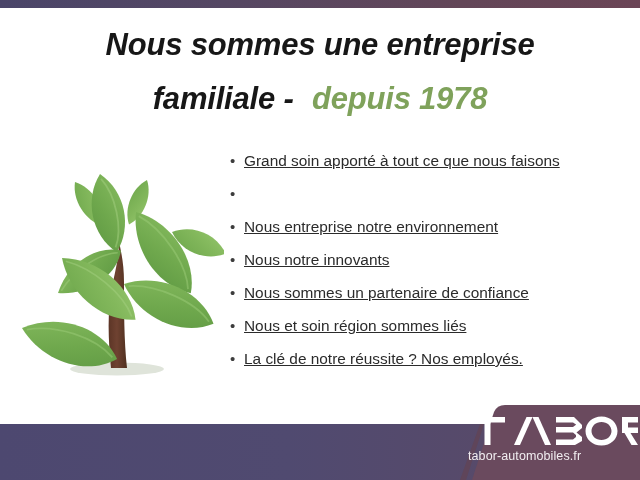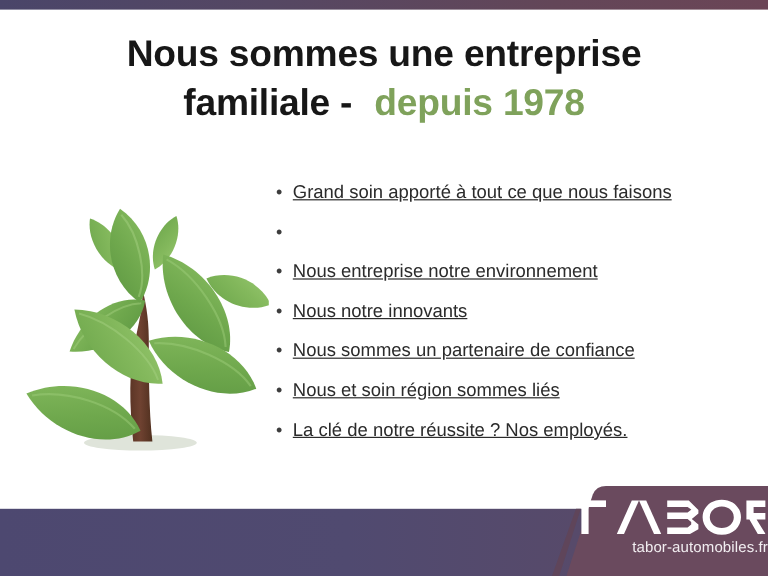--- a/index.html
+++ b/index.html
@@ -42,23 +42,24 @@
     text-align: center;
     line-height: 1.25;
   }
   .title-line {
     display: block;
     font-size: 31px;
     font-weight: bold;
     color: #171717;
     letter-spacing: -0.2px;
     white-space: nowrap;
+    font-style: italic;
   }
   .title-line.second {
-    margin-top: 2px;
+    margin-top: 15px;
   }
   .title-accent {
     color: #7fa25b;
     font-weight: bold;
   }
   .title-gap { display:inline-block; width: 10px; }
 
   
   #bullets {
     position: absolute;
@@ -126,21 +127,21 @@
   #logo-word {
     display: block;
     height: 34px;
   }
   #logo-url {
     display: block;
     margin-top: 1px;
     font-size: 12.5px;
     color: #f2eef1;
     letter-spacing: 0.1px;
-    text-align: right;
+    text-align: left;
   }
 </style>
 </head>
 <body>
 
 <div id="slide">
 
   <div id="top-bar"></div>
 
   <div id="title-block">

